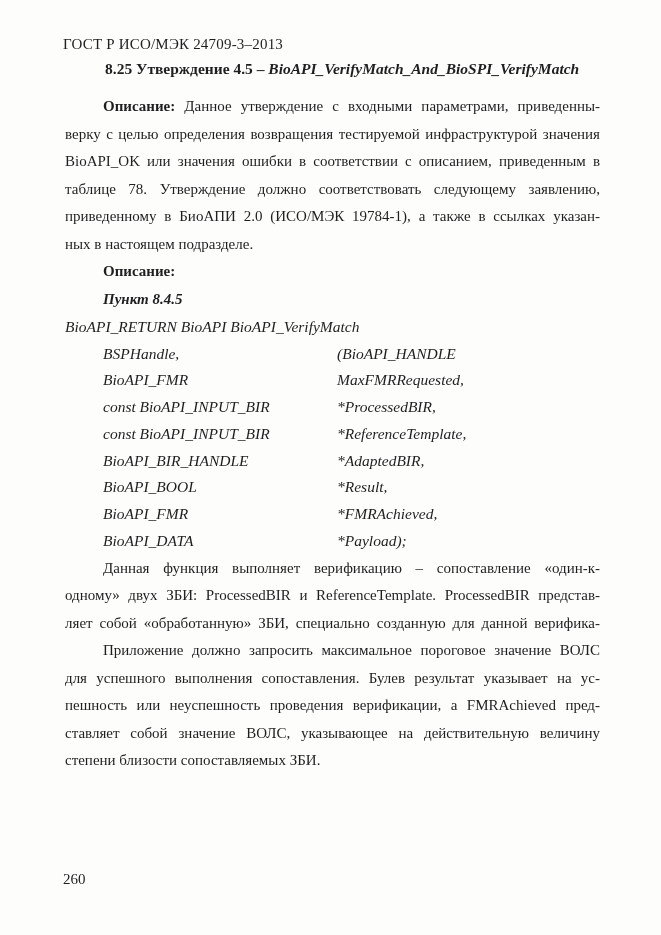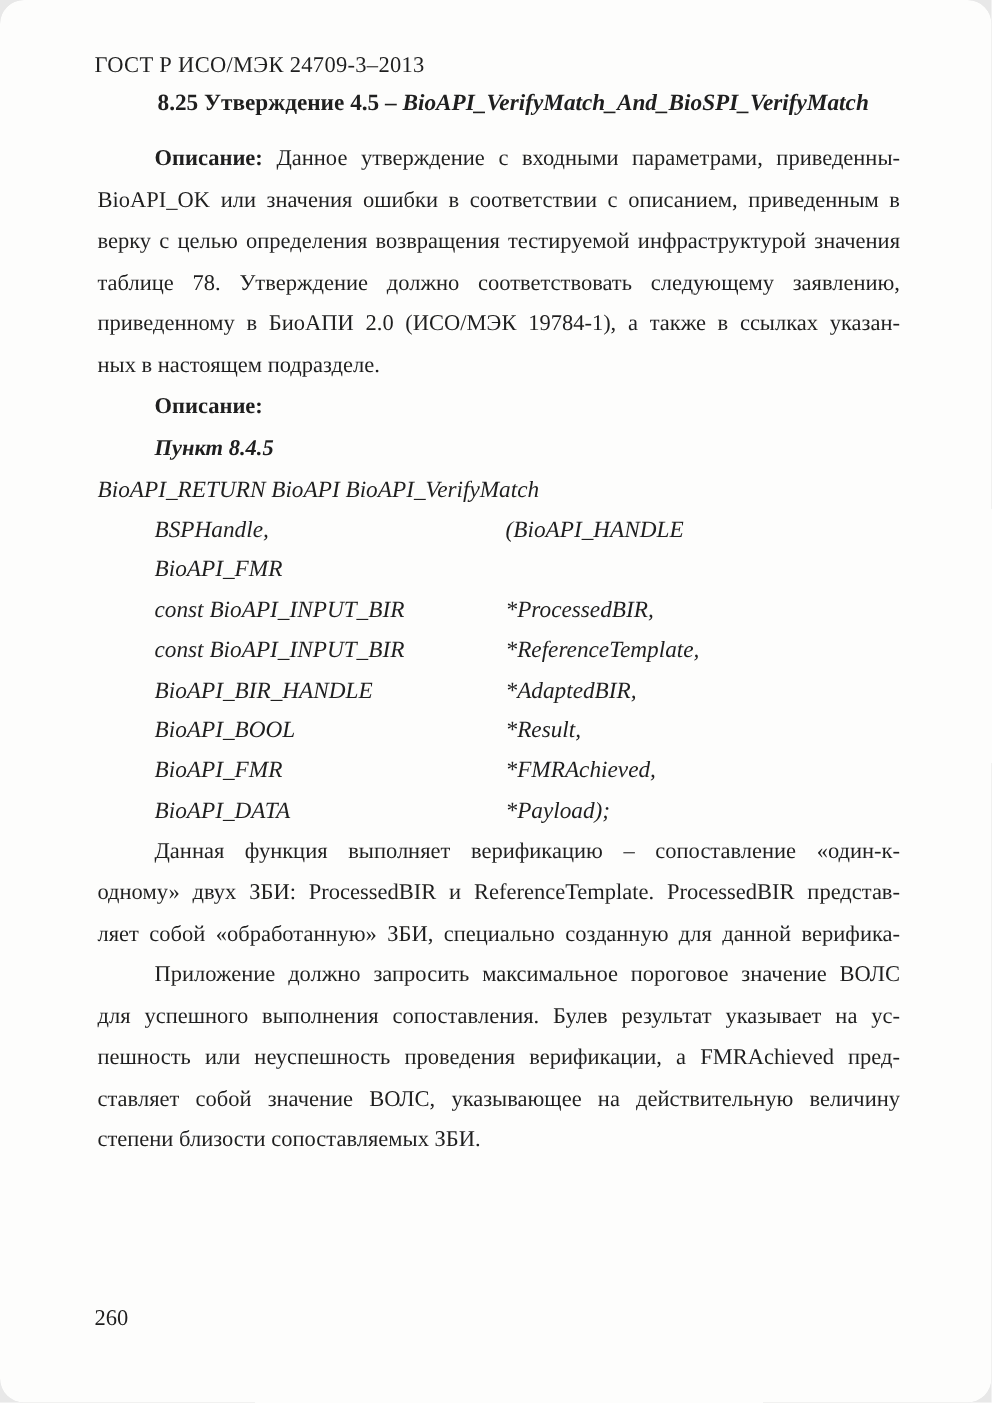--- a/index.html
+++ b/index.html
@@ -1,15 +1,15 @@
 <!DOCTYPE html>
 <html><head>
 <meta charset="utf-8">
 <style>
-  * { margin: 0; padding: 0; box-sizing: border-box; border-radius: 16px; }
+  * { margin: 0; padding: 0; box-sizing: border-box; }
   html, body { background: #e8e8e8; }
   .page {
     position: relative;
     width: 661px;
     height: 935px;
     margin: 0 auto;
     background: #fdfdfc;
     color: #1f1f1f;
     font-family: "Liberation Serif", "DejaVu Serif", serif;
     overflow: hidden;
@@ -81,37 +81,38 @@
 
 <div class="page">
 
   <div class="running-header">ГОСТ Р ИСО/МЭК 24709-3–2013</div>
 
   <div class="section-title"><span>8.25 Утверждение 4.5 – </span><span class="fn">BioAPI_VerifyMatch_And_BioSPI_VerifyMatch</span></div>
 
   <div class="body-flow">
 
     <div class="line first"><span class="b">Описание:</span> <span>Данное утверждение с входными параметрами, приведенны-</span></div>
+    <div class="line">верку с целью определения возвращения тестируемой инфраструктурой значения</div>
     <div class="line">BioAPI_OK или значения ошибки в соответствии с описанием, приведенным в</div>
-    <div class="line">верку с целью определения возвращения тестируемой инфраструктурой значения</div>
     <div class="line">таблице 78. Утверждение должно соответствовать следующему заявлению,</div>
     <div class="line">приведенному в БиоАПИ 2.0 (ИСО/МЭК 19784-1), а также в ссылках указан-</div>
     <div class="line last">ных в настоящем подразделе.</div>
 
     <div class="subhead">Описание:</div>
     <div class="subhead it">Пункт 8.4.5</div>
 
     <div class="code">
       <div class="code-signature">BioAPI_RETURN BioAPI BioAPI_VerifyMatch</div>
       <div class="code-row">
         <span>BSPHandle,</span>
         <span>(BioAPI_HANDLE</span>
       </div>
       <div class="code-row">
         <span>BioAPI_FMR</span>
+        <span>MaxFMRRequested,</span>
       </div>
       <div class="code-row">
         <span>const BioAPI_INPUT_BIR</span>
         <span>*ProcessedBIR,</span>
       </div>
       <div class="code-row">
         <span>const BioAPI_INPUT_BIR</span>
         <span>*ReferenceTemplate,</span>
       </div>
       <div class="code-row">

